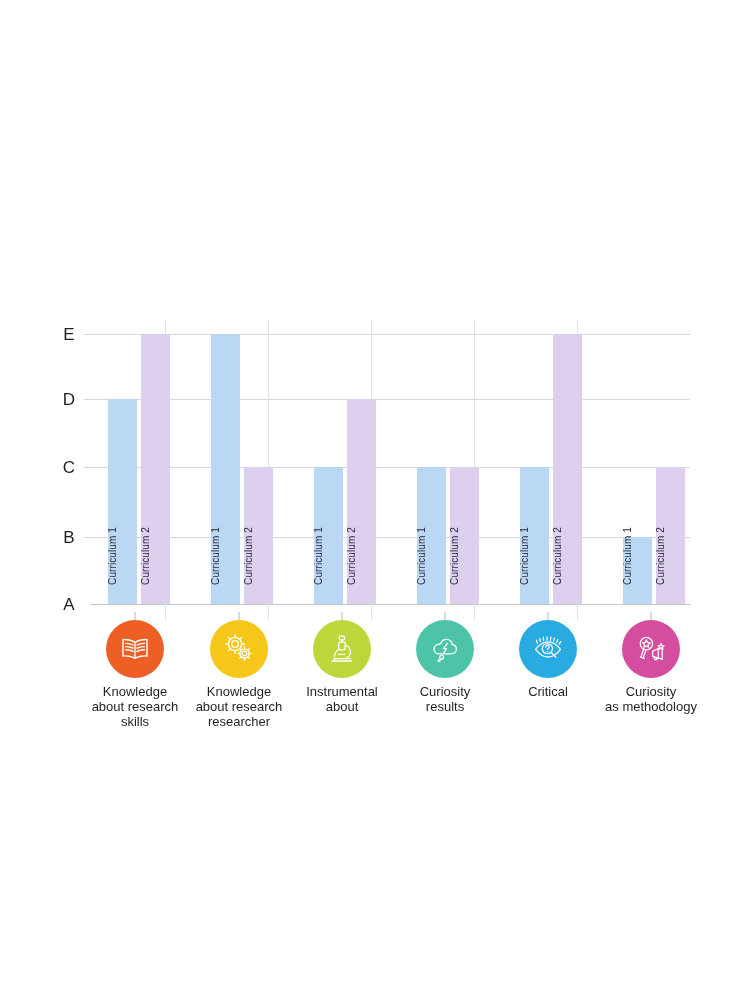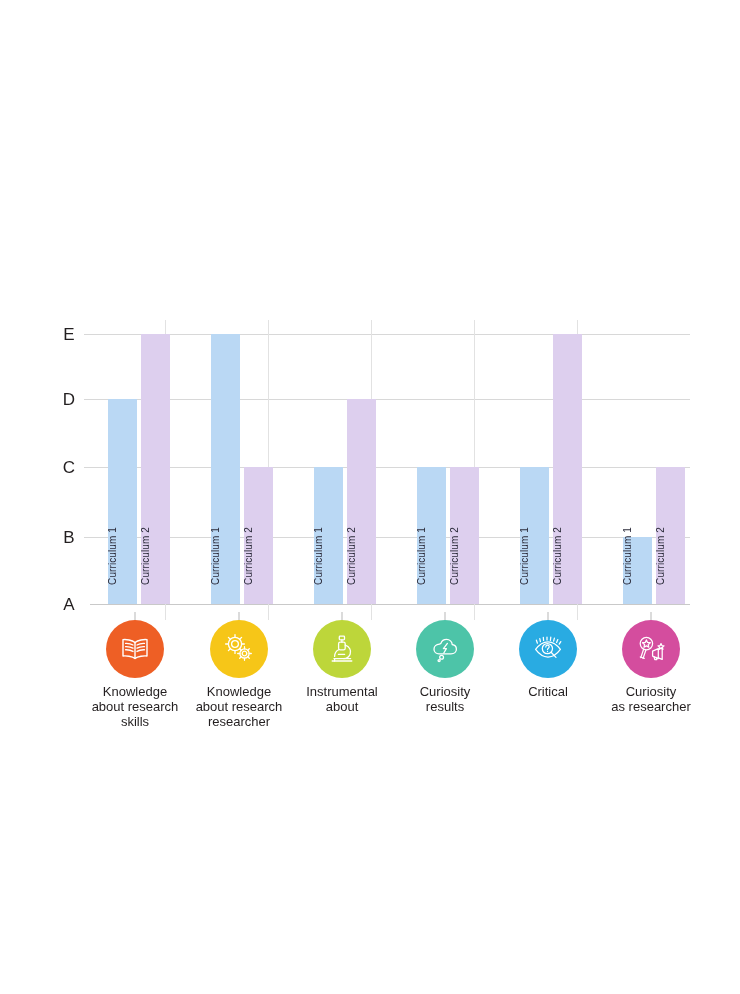--- a/index.html
+++ b/index.html
@@ -396,18 +396,18 @@
           <path d="M11.9 18 L9.1 26.4"></path>
           <path d="M6.3 25 L10.3 26.3"></path>
           <path d="M18.6 19.1 L18.6 24.1 L24.3 26.6 L24.3 16.6 Z"></path>
           <path d="M24.3 17.4 L28.2 15.6 L28.2 27.4 L24.3 25.8"></path>
           <path d="M20 24.6 L20.8 27.6 L22.9 27.6 L22.2 25.3"></path>
           <path d="M27 11.6 L27.9 13.6 L30 13.8 L28.4 15.2 L28.9 17.3 L27 16.2 L25.1 17.3 L25.6 15.2 L24 13.8 L26.1 13.6 Z"></path>
         </svg>
       </div>
       <div class="cat-label">
           <div>Curiosity</div>
-          <div>as researcher</div>
+          <div>as methodology</div>
         </div>
     </div>
 
   </div>
 </div>
 
 </body></html>

